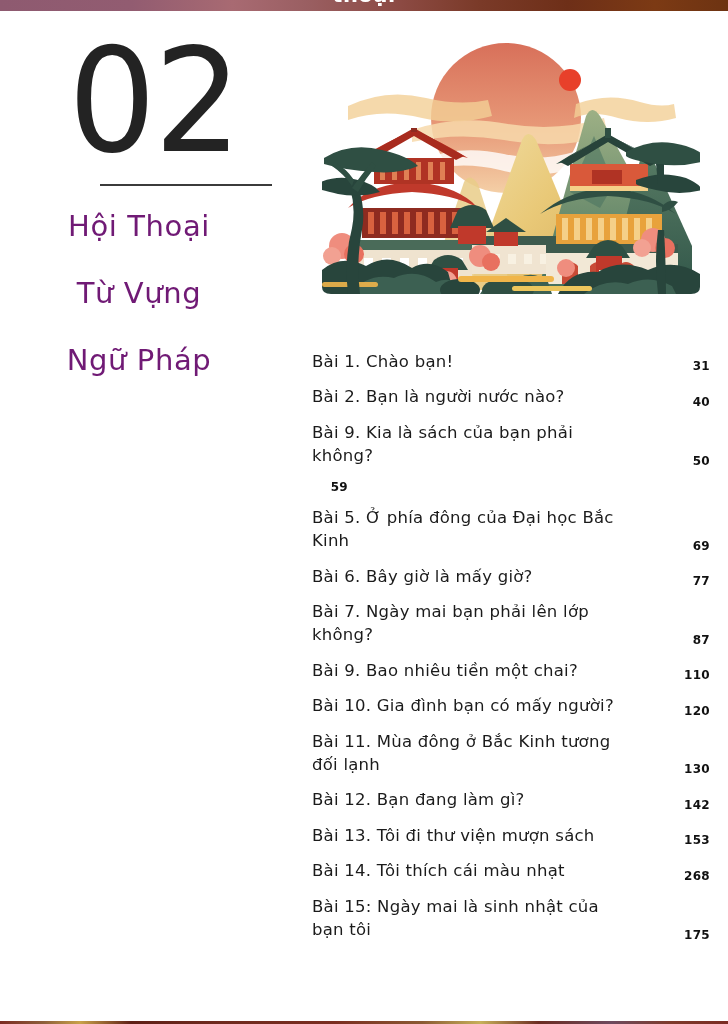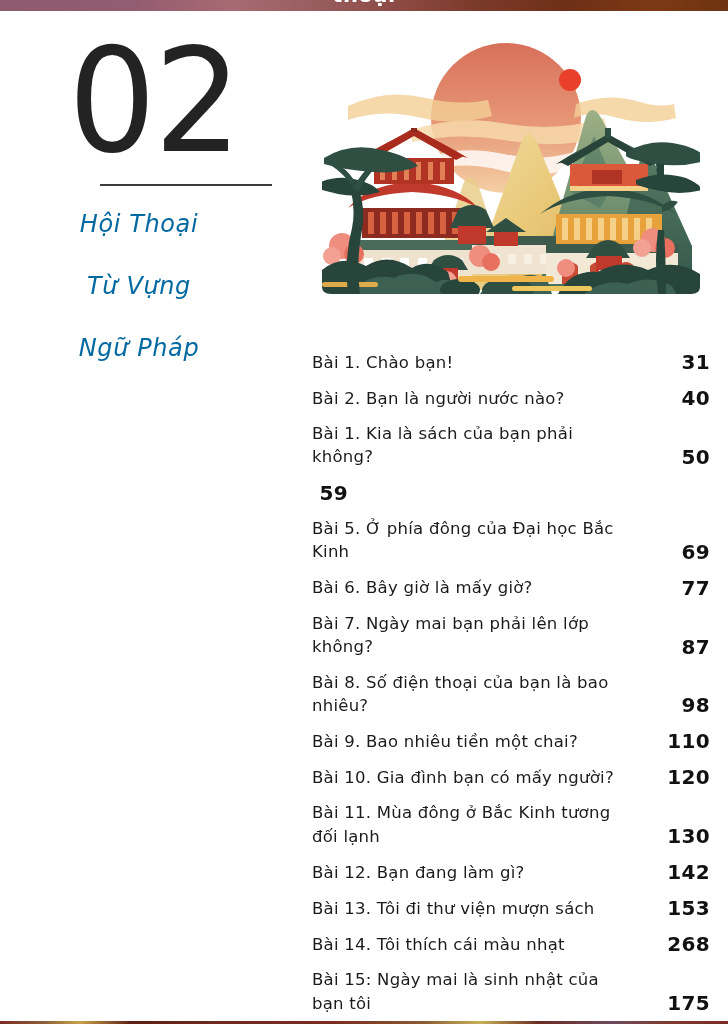--- a/index.html
+++ b/index.html
@@ -77,27 +77,26 @@
     background: #3b3b3b;
     margin: 16px auto 0 auto;
     margin-left: 100px;
   }
   .chapter-subtitles {
     margin-top: 26px;
     text-align: center;
     padding-right: 18px;
   }
   .chapter-subtitles .sub {
-    font-size: 24px;
-    color: #0369a1;
+    font-size: 29px;
+    color: #701a75;
     letter-spacing: 0.6px;
     line-height: 1.0;
     margin-bottom: 38px;
     white-space: nowrap;
-    font-style: italic;
   }
   .chapter-subtitles .sub:last-child { margin-bottom: 0; }
 
   
   .illustration {
     position: absolute;
     left: 308px;
     top: 32px;
     width: 404px;
     height: 290px;
@@ -120,21 +119,21 @@
     gap: 10px;
   }
   .toc-title {
     font-size: 16.5px;
     color: #1b1b1b;
     line-height: 1.42;
     letter-spacing: 0.25px;
     max-width: 318px;
   }
   .toc-page {
-    font-size: 20px;
+    font-size: 12px;
     font-weight: 700;
     color: #111111;
     letter-spacing: 0.3px;
     min-width: 36px;
     text-align: right;
     flex: 0 0 auto;
   }
 </style>
 </head>
 <body>
@@ -357,43 +356,39 @@
 <div class="toc">
   <div class="toc-row">
     <div class="toc-title">Bài 1. Chào bạn!</div>
     <div class="toc-page">31</div>
   </div>
   <div class="toc-row">
     <div class="toc-title">Bài 2. Bạn là người nước nào?</div>
     <div class="toc-page">40</div>
   </div>
   <div class="toc-row">
-    <div class="toc-title">Bài 1. Kia là sách của bạn phải không?</div>
+    <div class="toc-title">Bài 9. Kia là sách của bạn phải không?</div>
     <div class="toc-page">50</div>
   </div>
   <div class="toc-row">
     <div class="toc-page">59</div>
   </div>
   <div class="toc-row">
     <div class="toc-title">Bài 5. Ở phía đông của Đại học Bắc Kinh</div>
     <div class="toc-page">69</div>
   </div>
   <div class="toc-row">
     <div class="toc-title">Bài 6. Bây giờ là mấy giờ?</div>
     <div class="toc-page">77</div>
   </div>
   <div class="toc-row">
     <div class="toc-title">Bài 7. Ngày mai bạn phải lên lớp không?</div>
     <div class="toc-page">87</div>
   </div>
   <div class="toc-row">
-    <div class="toc-title">Bài 8. Số điện thoại của bạn là bao nhiêu?</div>
-    <div class="toc-page">98</div>
-  </div>
-  <div class="toc-row">
     <div class="toc-title">Bài 9. Bao nhiêu tiền một chai?</div>
     <div class="toc-page">110</div>
   </div>
   <div class="toc-row">
     <div class="toc-title">Bài 10. Gia đình bạn có mấy người?</div>
     <div class="toc-page">120</div>
   </div>
   <div class="toc-row">
     <div class="toc-title">Bài 11. Mùa đông ở Bắc Kinh tương đối lạnh</div>
     <div class="toc-page">130</div>

